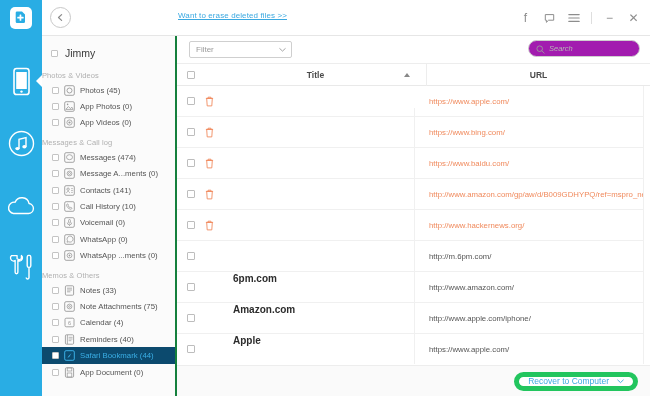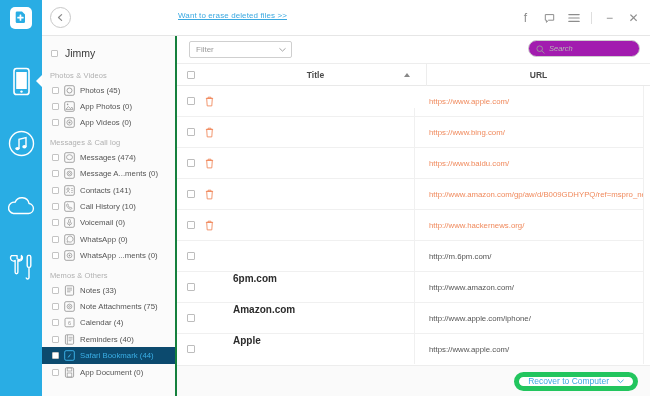--- a/index.html
+++ b/index.html
@@ -94,21 +94,21 @@
   .user-row {
     display: flex; align-items: center;
     height: 22px; padding-left: 9px; gap: 7px;
     cursor: pointer;
   }
   .user-row .uname {
     font-size: 10.5px; color: #3a3a3a;
   }
   .cat {
     font-size: 7.5px; color: #b0b0b0;
-    padding-left: 8px; margin-top: 7px; margin-bottom: 2px;
+    margin-top: 7px; margin-bottom: 2px;
     letter-spacing: .1px;
   }
   .row {
     display: flex; align-items: center;
     height: 16.4px; padding-left: 10px; gap: 5px;
     cursor: pointer;
   }
   .row.selected { background: #0c4a6e; }
   .row .lbl {
     font-size: 7.8px; color: #555; white-space: nowrap;

